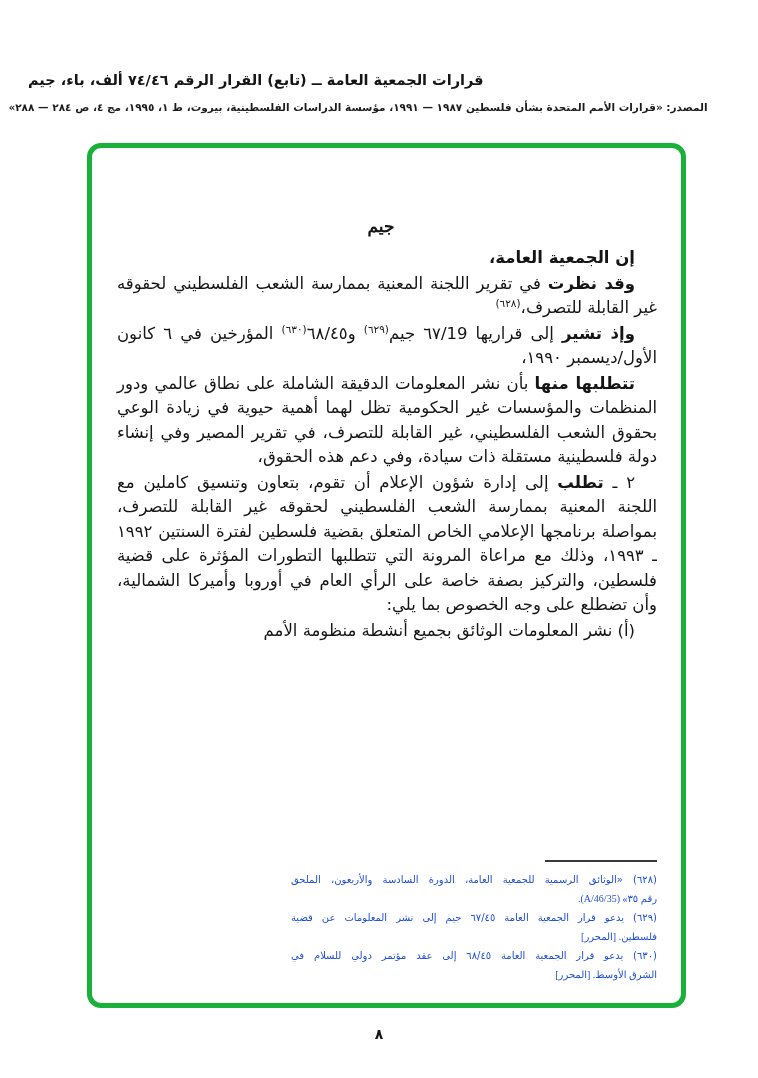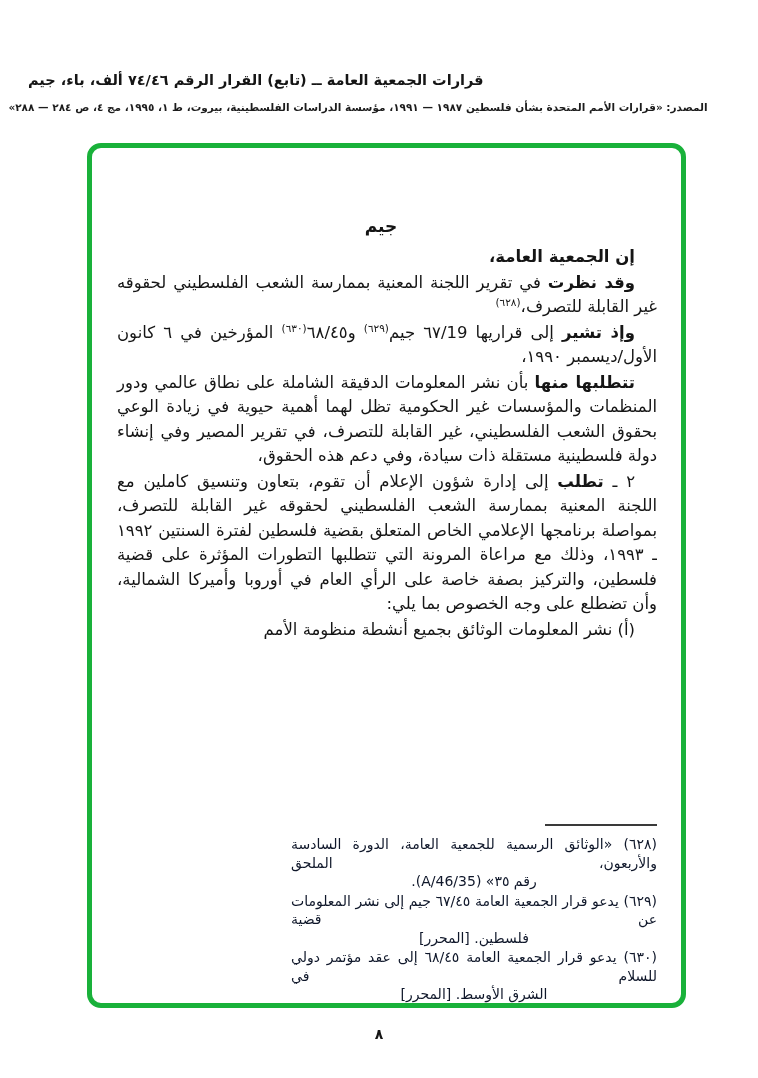--- a/index.html
+++ b/index.html
@@ -17,36 +17,36 @@
   }
   .green-frame{
     position:absolute;left:87px;top:143px;width:599px;height:865px;
     box-sizing:border-box;border:5px solid #19b13a;border-radius:14px;
   }
   .doc-body{
     position:absolute;top:68px;right:24px;left:13px;bottom:152px;
     direction:rtl;overflow:hidden;
   }
   .section-heading{
-    text-align:center;font-weight:bold;font-size:17px;margin:0 0 9px 0;
+    text-align:center;font-weight:bold;font-size:17px;margin:0 0 9px 0;font-family:Liberation Serif, serif;
   }
   .para{
     font-size:16.5px;line-height:24.5px;text-align:justify;
     text-indent:22px;margin:0 0 1px 12px;
   }
   .para .seg-b{font-weight:bold;}
   .fnref{font-size:10.5px;line-height:0;vertical-align:super;}
   .footnotes{
-    position:absolute;top:676px;right:24px;width:366px;direction:rtl;
-    font-size:14px;line-height:18.5px;color:#0f172a;
+    position:absolute;top:712px;right:24px;width:366px;direction:rtl;
+    font-size:10px;line-height:18.5px;color:#1d4ed8;
   }
   .fn-rule{width:112px;border-top:2px solid #3a3a3a;margin:0 0 9px 0;}
   .fn{margin:0 0 1px 0;}
   .fn-line1{text-align:justify;text-align-last:justify;}
-  .fn-line2{text-align:center;}
+  .fn-line2{text-align:right;font-family:Liberation Serif, serif;}
   .page-number{
     position:absolute;top:1026px;left:0;width:758px;text-align:center;
     font-size:14px;font-weight:bold;
   }
 </style>
 </head>
 <body>
 
 <div class="doc-title">قرارات الجمعية العامة ــ (تابع) القرار الرقم ٧٤/٤٦ ألف، باء، جيم</div>
 <div class="doc-source">المصدر: «قرارات الأمم المتحدة بشأن فلسطين ١٩٨٧ — ١٩٩١، مؤسسة الدراسات الفلسطينية، بيروت، ط ١، ١٩٩٥، مج ٤، ص ٢٨٤ — ٢٨٨»</div>

